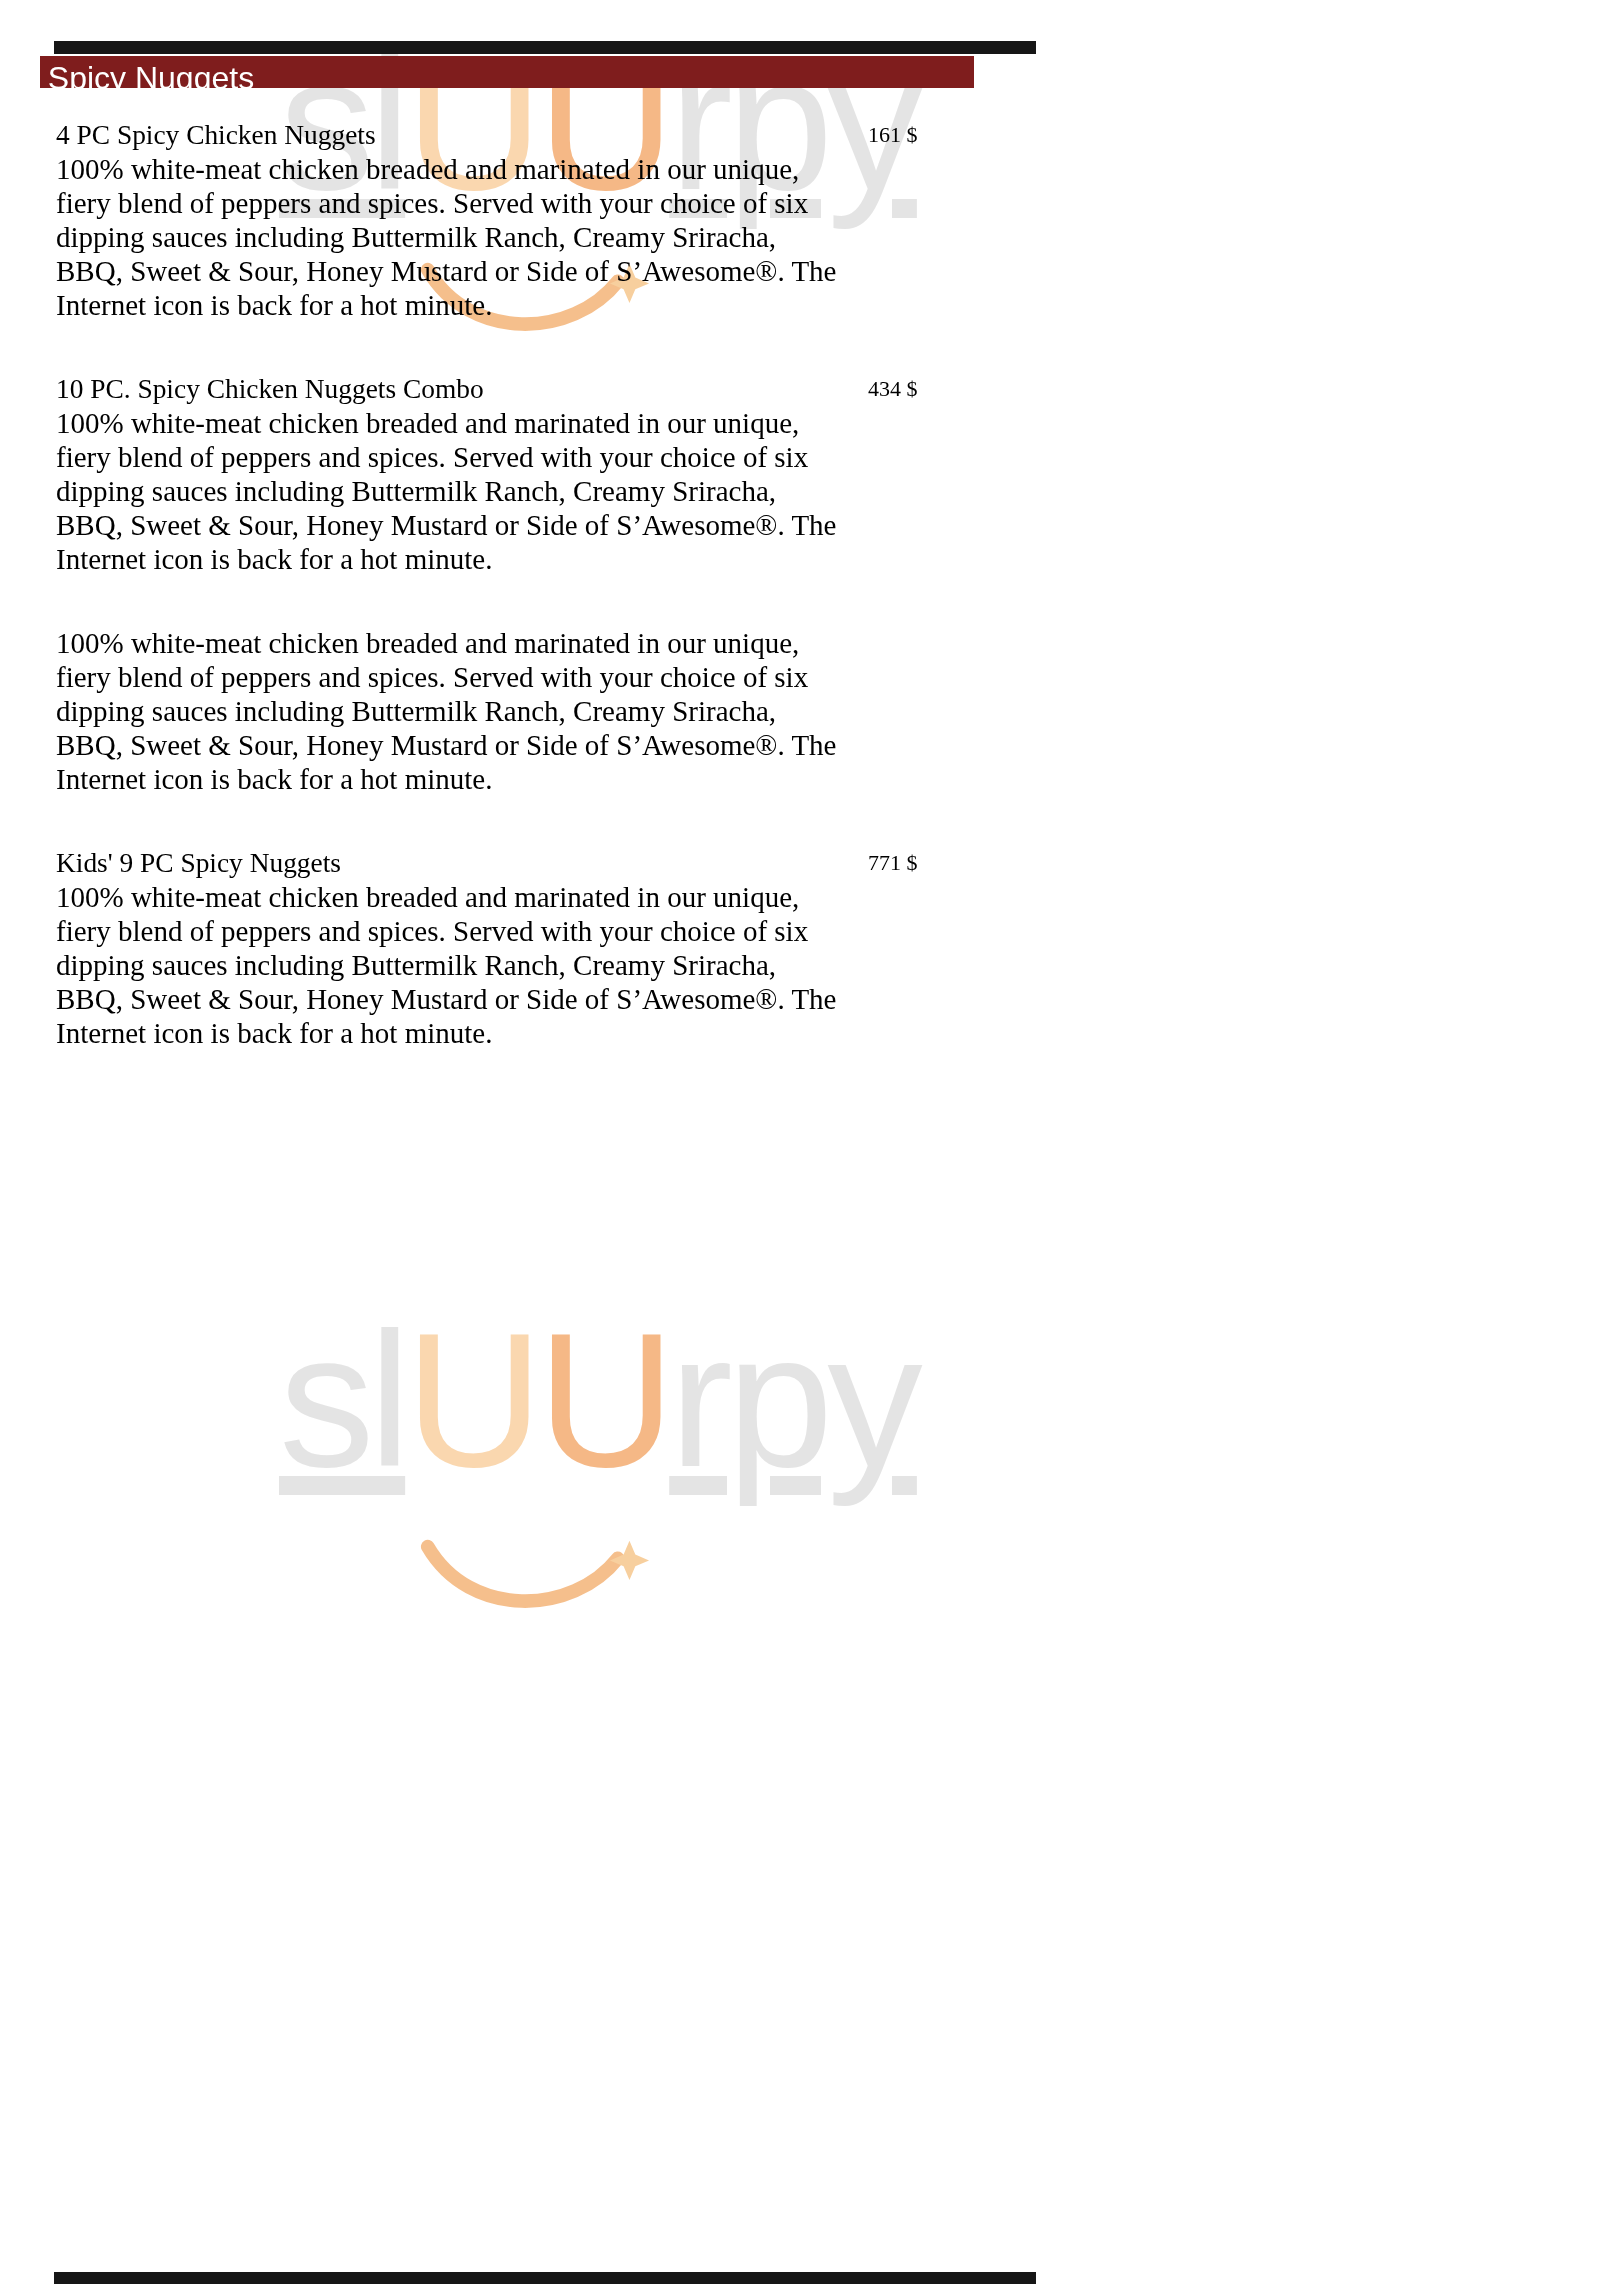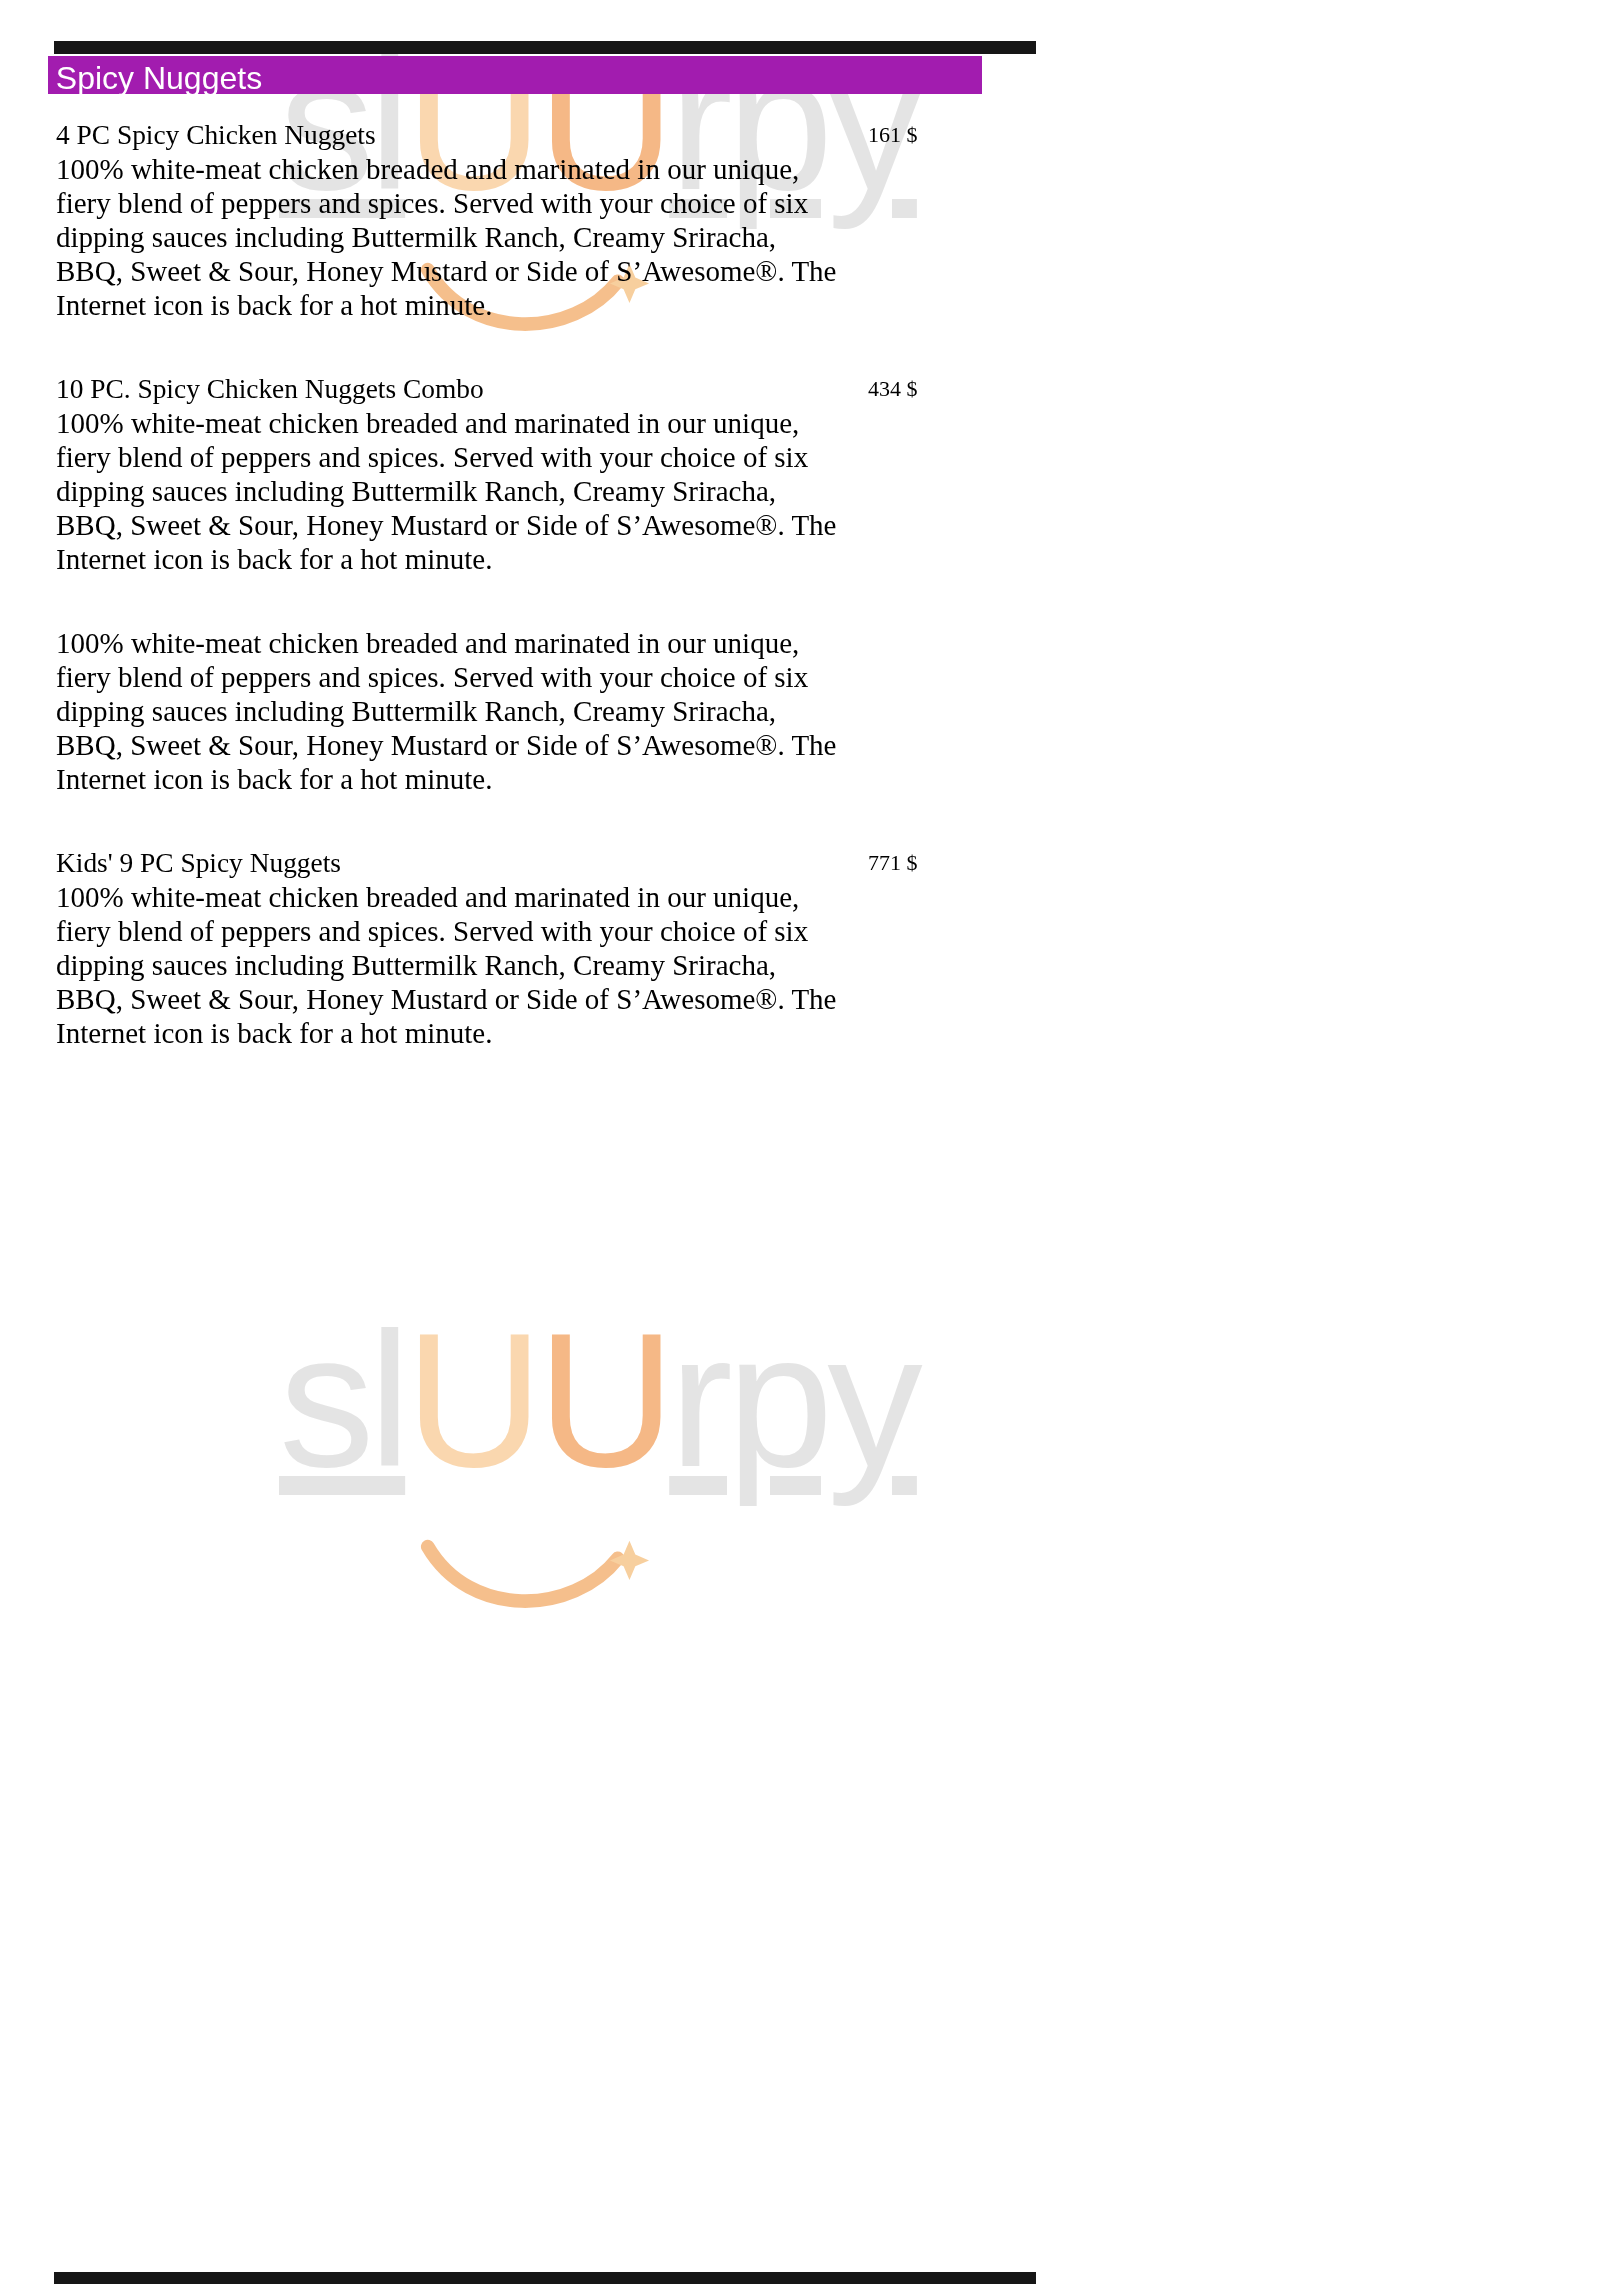--- a/index.html
+++ b/index.html
@@ -50,24 +50,24 @@
     width: 982px;
     background: #161616;
     z-index: 2;
   }
   .top-rule   { top: 41px;  height: 12.7px; }
   .bottom-rule{ top: 2272px; height: 11.8px; }
 
   .section-header {
     position: absolute;
     top: 56px;
-    left: 48px;
+    left: 40px;
     width: 934px;
-    height: 38px;
-    background: #a21caf;
+    height: 32px;
+    background: #7f1d1d;
     z-index: 2;
   }
   .section-title {
     display: block;
     padding-left: 7.8px;
     line-height: 44px;
     font-family: "Liberation Sans", sans-serif;
     font-size: 32px;
     color: #ffffff;
   }

